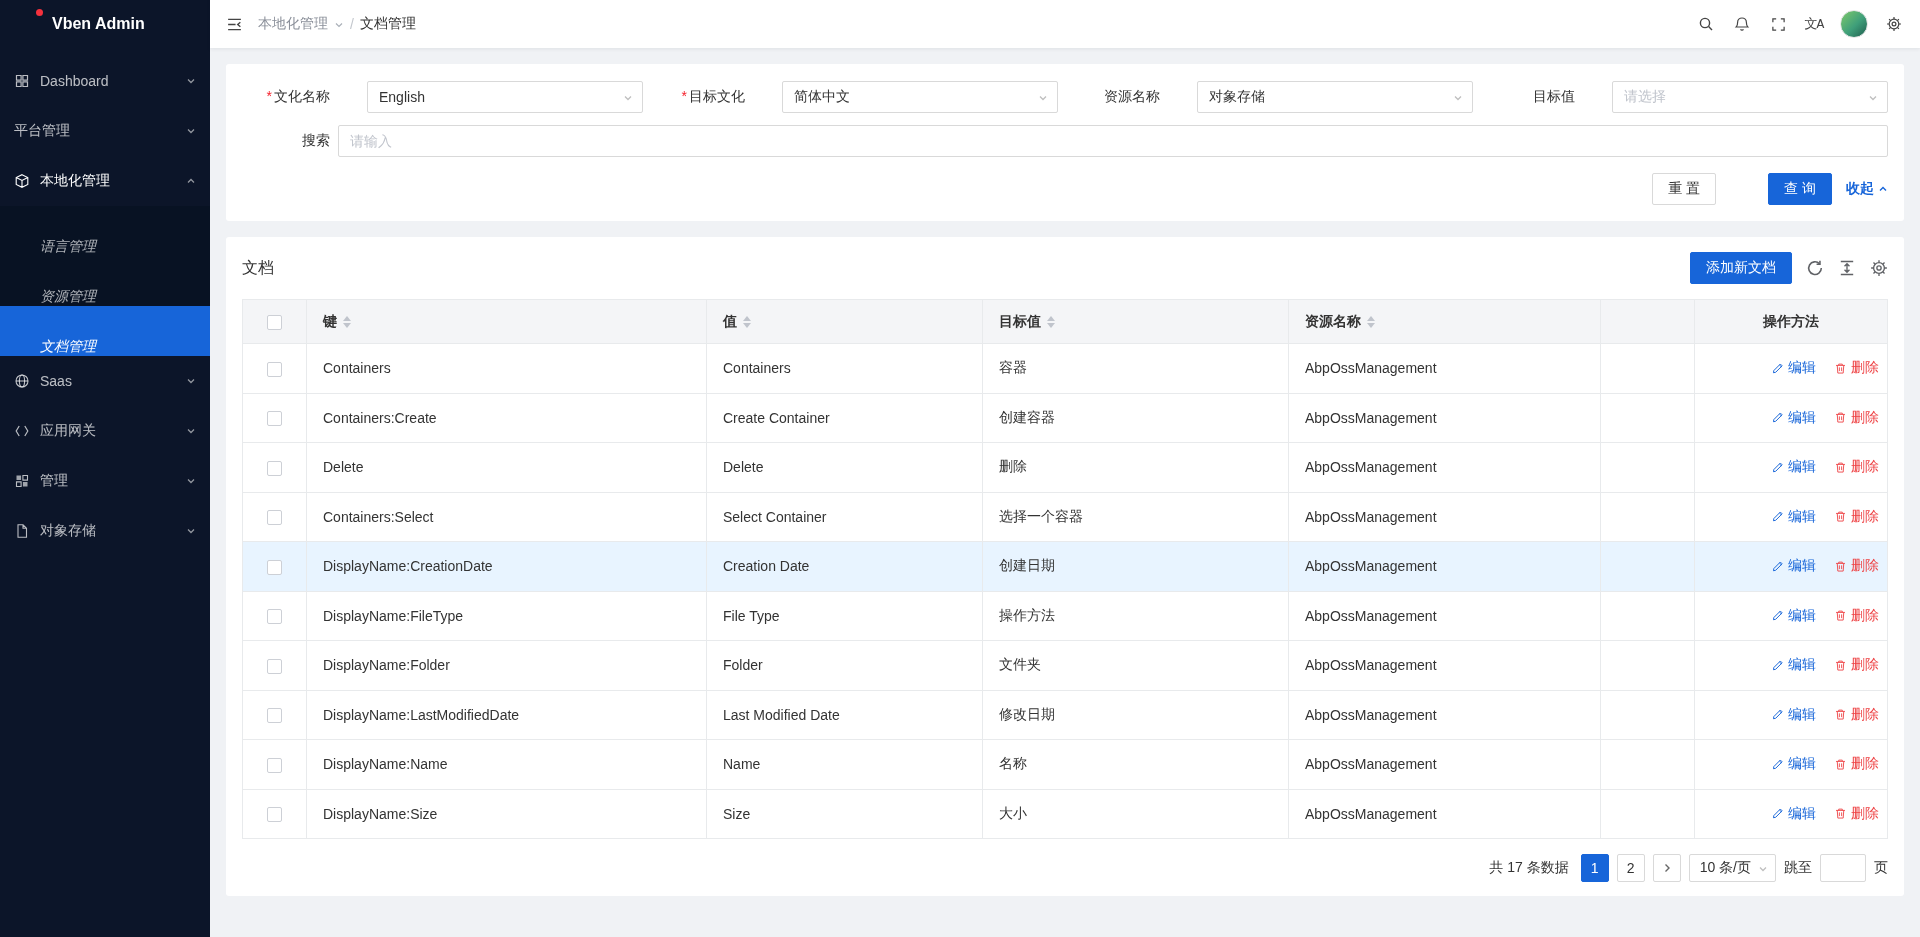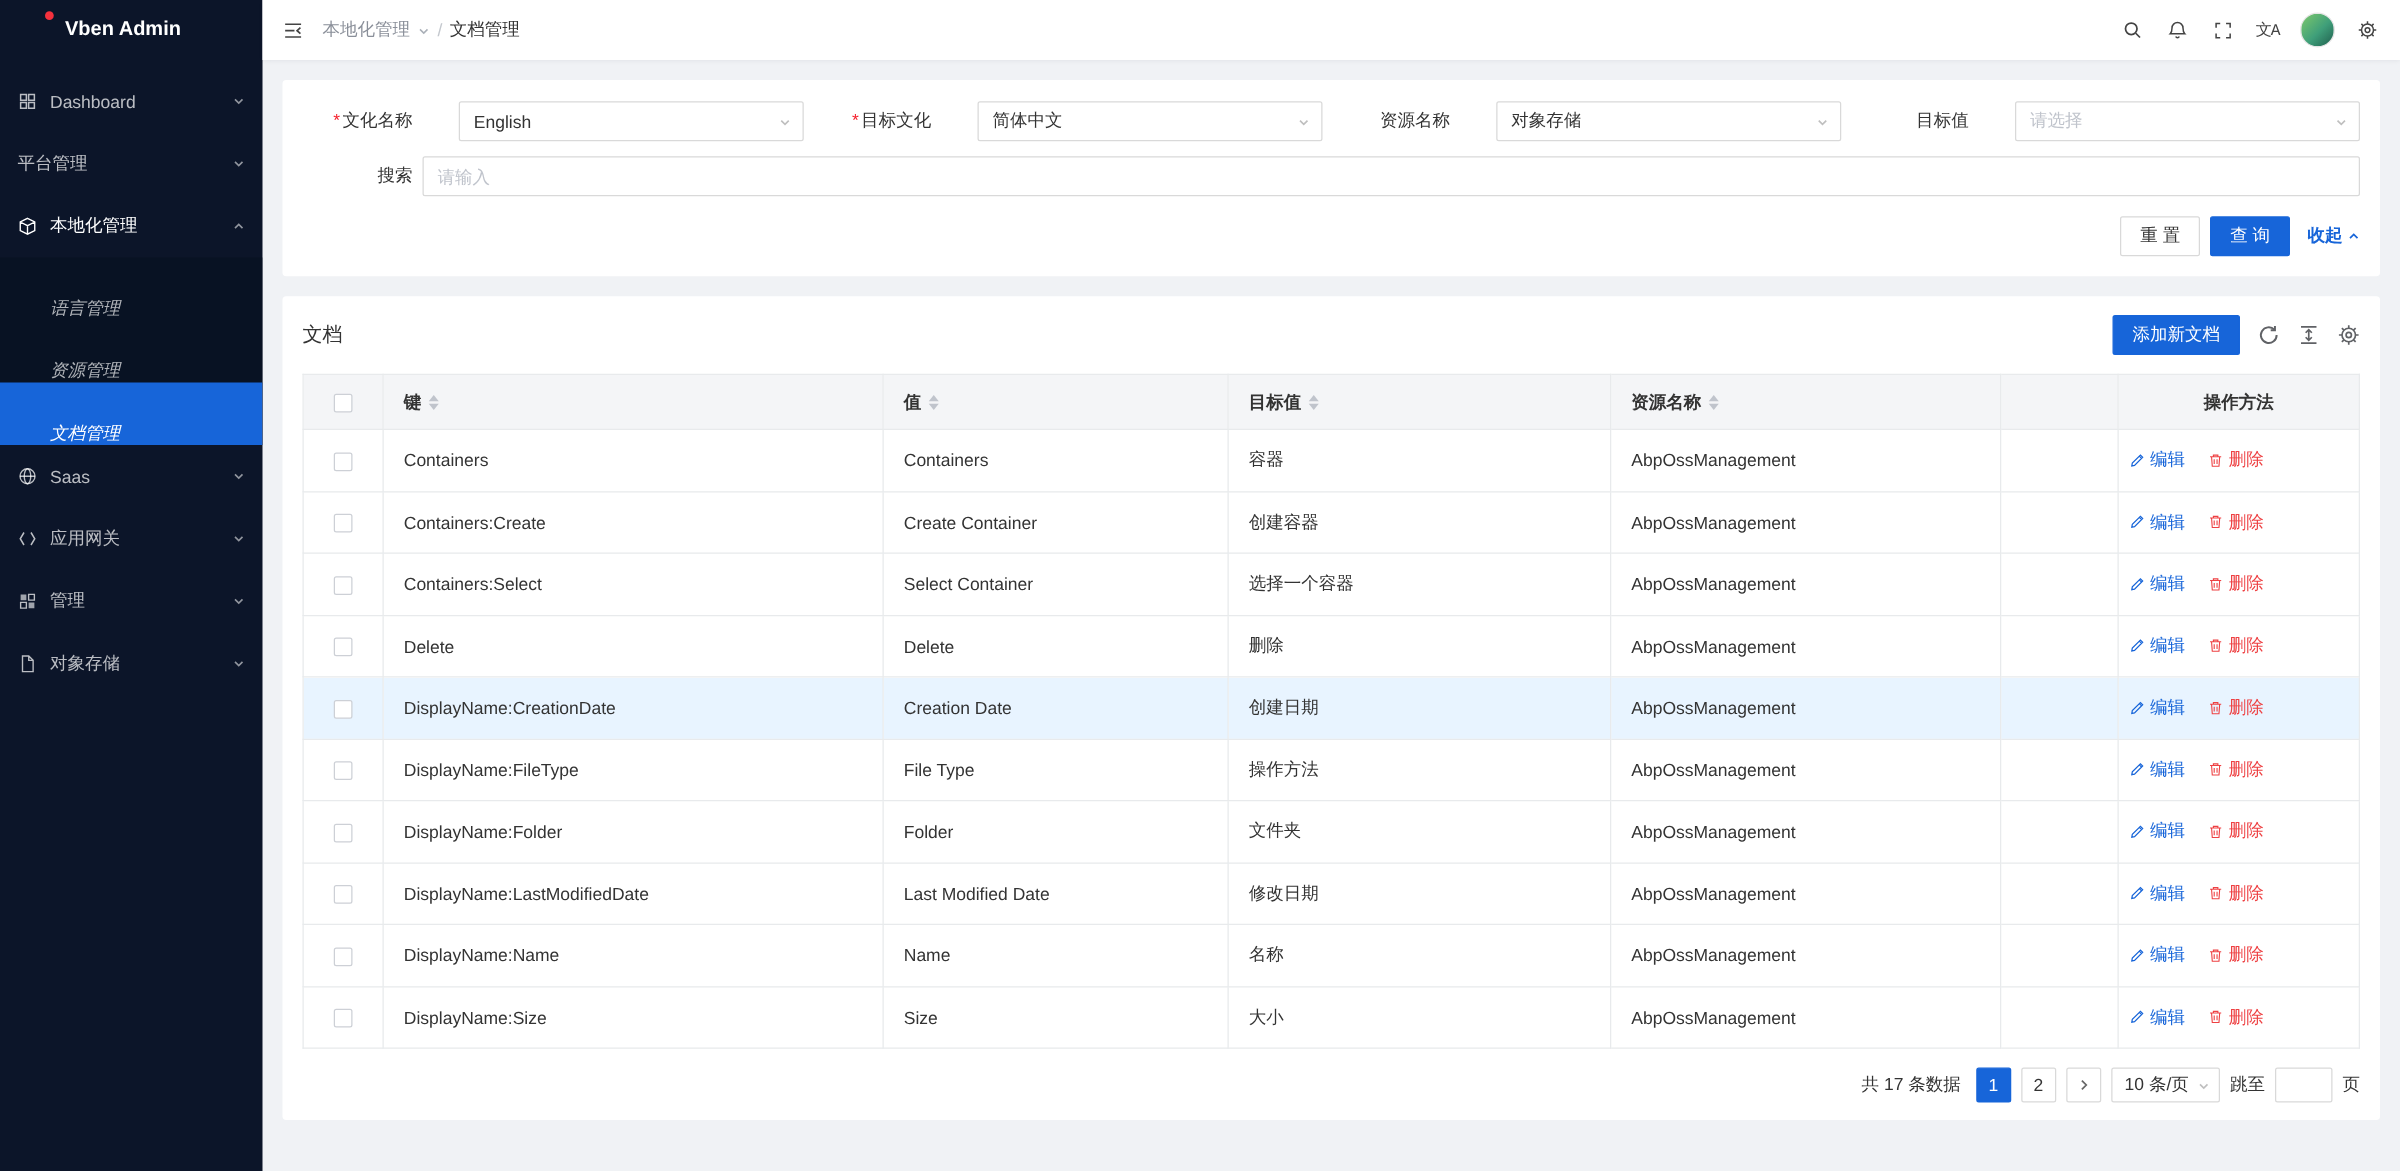--- a/index.html
+++ b/index.html
@@ -66,21 +66,21 @@
   .placeholder { color:#c0c4cc; }
   .search-row { display:flex; align-items:center; margin-top:12px; }
   .text-input { flex:1; height:32px; border:1px solid #d9d9d9; border-radius:2px;
     padding:0 11px; font-size:14px; color:#333; outline:none;
     font-family:"Liberation Sans","DejaVu Sans",sans-serif; }
   .text-input::placeholder { color:#c0c4cc; }
   .actions-row { display:flex; justify-content:flex-end; align-items:center; gap:8px; margin-top:16px; }
   .btn { height:32px; padding:0 15px; border-radius:2px; border:1px solid #d9d9d9;
     background:#fff; font-size:14px; color:#333; cursor:pointer; white-space:nowrap;
     font-family:"Liberation Sans","DejaVu Sans",sans-serif; }
-  .btn-primary { background:var(--primary,#1765d9); border-color:var(--primary,#1765d9); color:#fff; }
+  .btn-primary { background:var(--primary,#1765d9); border-color:var(--primary,#1765d9); color:#fff;margin-left:44px; }
   .collapse-link { display:inline-flex; align-items:center; gap:4px; margin-left:6px;
     color:var(--primary,#1765d9); cursor:pointer; font-weight:bold; }
   .collapse-link .chev { color:var(--primary,#1765d9); }
 
   
   .table-card { padding:0 16px 14px; display:flex; flex-direction:column; }
   .card-toolbar { height:62px; display:flex; align-items:center; }
   .card-title { font-size:16px; color:#333; font-weight:500; }
   .toolbar-right { margin-left:auto; display:flex; align-items:center; gap:14px; }
   .icon-btn { width:18px; height:18px; display:inline-flex; color:#606266; cursor:pointer; }
@@ -93,21 +93,21 @@
   tr.highlight td { background:#e8f4ff; }
   .cb-cell { text-align:center; padding:12px 8px; }
   .checkbox { display:inline-block; width:15px; height:15px; border:1px solid #cdd0d6;
     border-radius:2px; background:#fff; vertical-align:middle; cursor:pointer; }
   .th-inner { display:flex; align-items:center; gap:6px; }
   .sorters { display:inline-flex; flex-direction:column; gap:2px; cursor:pointer; }
   .caret { width:0; height:0; border-left:4px solid transparent; border-right:4px solid transparent; }
   .caret.up { border-bottom:5px solid #c0c4cc; }
   .caret.down { border-top:5px solid #c0c4cc; }
   .c-actions-h { text-align:center; }
-  .c-actions { text-align:left; padding:15px 8px;margin-left:32px; }
+  .c-actions { text-align:right; padding:15px 8px;margin-left:32px; }
   .rowlink { display:inline-flex; align-items:center; gap:4px; cursor:pointer; text-decoration:none; }
   .rowlink.edit { color:var(--primary,#1765d9); margin-right:18px; }
   .rowlink.del { color:var(--danger,#ee4143); }
   .rowlink svg { flex-shrink:0; }
 
   
   .pagination { display:flex; justify-content:flex-end; align-items:center; gap:8px;
     padding-top:15px; color:#333; }
   .pg-total { margin-right:4px; color:#333; }
   .pg-btn { min-width:28px; height:28px; line-height:26px; text-align:center;
@@ -480,44 +480,44 @@
       </a><a class="rowlink del">
         <svg viewBox="0 0 16 16" width="13" height="13">
                       <path d="M2.5 4.2h11M5.8 4.2V2.6h4.4v1.6M4 4.2l.7 9.4h6.6l.7-9.4M6.6 6.6v4.6M9.4 6.6v4.6" fill="none" stroke="currentColor" stroke-width="1.1"></path>
                     </svg>
         <span class="del-label">删除</span>
       </a>
     </td>
   </tr>
               <tr class="table-row">
     <td class="cb-cell"><span class="checkbox"></span></td>
+    <td class="c-key">Delete</td>
+    <td class="c-val">Delete</td>
+    <td class="c-target">删除</td>
+    <td class="c-res">AbpOssManagement</td>
+    <td class="c-empty"></td>
+    <td class="c-actions">
+      <a class="rowlink edit">
+        <svg viewBox="0 0 16 16" width="13" height="13">
+                      <path d="M3 13.2l.5-2.7 8-8 2.2 2.2-8 8-2.7.5zM10.4 3.6l2.2 2.2" fill="none" stroke="currentColor" stroke-width="1.2"></path>
+                    </svg>
+        <span class="edit-label">编辑</span>
+      </a><a class="rowlink del">
+        <svg viewBox="0 0 16 16" width="13" height="13">
+                      <path d="M2.5 4.2h11M5.8 4.2V2.6h4.4v1.6M4 4.2l.7 9.4h6.6l.7-9.4M6.6 6.6v4.6M9.4 6.6v4.6" fill="none" stroke="currentColor" stroke-width="1.1"></path>
+                    </svg>
+        <span class="del-label">删除</span>
+      </a>
+    </td>
+  </tr>
+              <tr class="table-row">
+    <td class="cb-cell"><span class="checkbox"></span></td>
     <td class="c-key">Containers:Select</td>
     <td class="c-val">Select Container</td>
     <td class="c-target">选择一个容器</td>
-    <td class="c-res">AbpOssManagement</td>
-    <td class="c-empty"></td>
-    <td class="c-actions">
-      <a class="rowlink edit">
-        <svg viewBox="0 0 16 16" width="13" height="13">
-                      <path d="M3 13.2l.5-2.7 8-8 2.2 2.2-8 8-2.7.5zM10.4 3.6l2.2 2.2" fill="none" stroke="currentColor" stroke-width="1.2"></path>
-                    </svg>
-        <span class="edit-label">编辑</span>
-      </a><a class="rowlink del">
-        <svg viewBox="0 0 16 16" width="13" height="13">
-                      <path d="M2.5 4.2h11M5.8 4.2V2.6h4.4v1.6M4 4.2l.7 9.4h6.6l.7-9.4M6.6 6.6v4.6M9.4 6.6v4.6" fill="none" stroke="currentColor" stroke-width="1.1"></path>
-                    </svg>
-        <span class="del-label">删除</span>
-      </a>
-    </td>
-  </tr>
-              <tr class="table-row">
-    <td class="cb-cell"><span class="checkbox"></span></td>
-    <td class="c-key">Delete</td>
-    <td class="c-val">Delete</td>
-    <td class="c-target">删除</td>
     <td class="c-res">AbpOssManagement</td>
     <td class="c-empty"></td>
     <td class="c-actions">
       <a class="rowlink edit">
         <svg viewBox="0 0 16 16" width="13" height="13">
                       <path d="M3 13.2l.5-2.7 8-8 2.2 2.2-8 8-2.7.5zM10.4 3.6l2.2 2.2" fill="none" stroke="currentColor" stroke-width="1.2"></path>
                     </svg>
         <span class="edit-label">编辑</span>
       </a><a class="rowlink del">
         <svg viewBox="0 0 16 16" width="13" height="13">

